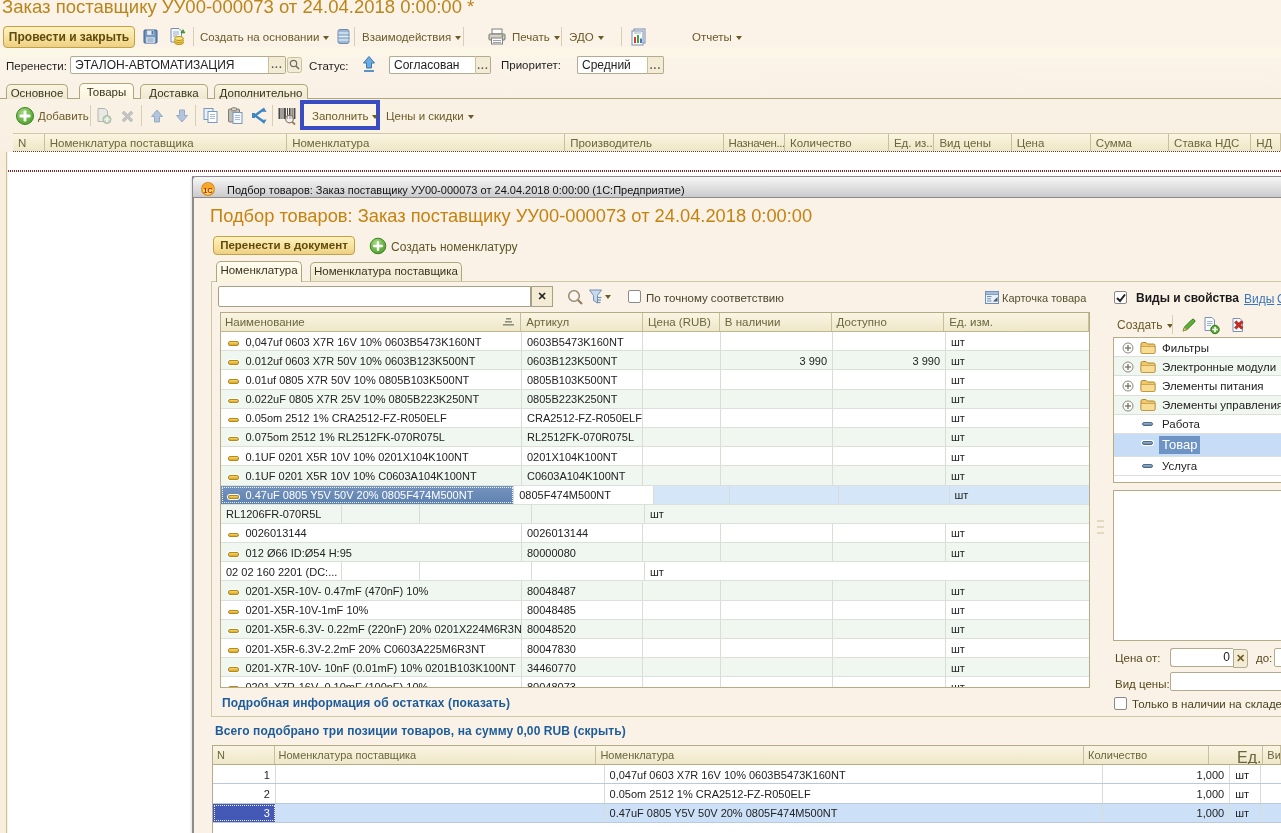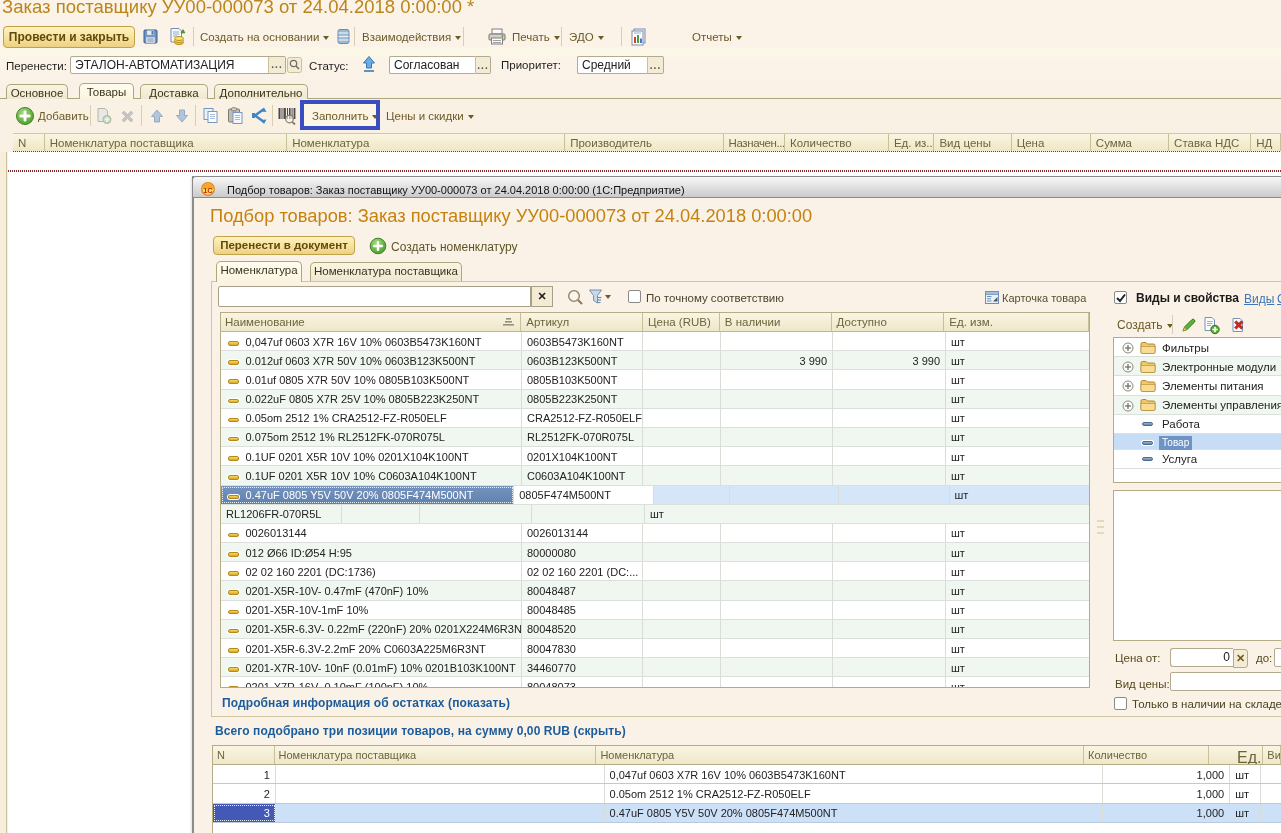--- a/index.html
+++ b/index.html
@@ -338,21 +338,20 @@
     </div>
     <div class="r" style="background:#F0F6F0">
       <div class="c" style="width:301px;padding-left:7px;padding-right:0;"><span class="dash ydash"></span>012 Ø66 ID:Ø54 H:95</div>
       <div class="c" style="width:121px;background:#F0F6F0">80000080</div>
       <div class="c" style="width:78px;background:#F0F6F0"></div>
       <div class="c num" style="width:112px;background:#F0F6F0"></div>
       <div class="c num" style="width:113px;background:#F0F6F0"></div>
       <div class="c" style="width:143px;border-right:none;background:#F0F6F0">шт</div>
     </div>
     <div class="r" style="background:#FFFFFF">
-      <div class="c" style="width:301px;padding-left:7px;padding-right:0;"><span class="dash ydash"></span>02 02 160 2201 (DC:1736)</div>
       <div class="c" style="width:121px;background:#FFFFFF">02 02 160 2201 (DC:...</div>
       <div class="c" style="width:78px;background:#FFFFFF"></div>
       <div class="c num" style="width:112px;background:#FFFFFF"></div>
       <div class="c num" style="width:113px;background:#FFFFFF"></div>
       <div class="c" style="width:143px;border-right:none;background:#FFFFFF">шт</div>
     </div>
     <div class="r" style="background:#F0F6F0">
       <div class="c" style="width:301px;padding-left:7px;padding-right:0;"><span class="dash ydash"></span>0201-X5R-10V- 0.47mF (470nF) 10%</div>
       <div class="c" style="width:121px;background:#F0F6F0">80048487</div>
       <div class="c" style="width:78px;background:#F0F6F0"></div>
@@ -509,21 +508,21 @@
       <svg style="position:absolute;left:26px;top:2.5px" width="16" height="14">
         <path d="M1 3 Q1 1.5 2.5 1.5 L6 1.5 L7.5 3 L13.5 3 Q15 3 15 4.5 L15 11 Q15 12.5 13.5 12.5 L2.5 12.5 Q1 12.5 1 11 Z" fill="#F0C868" stroke="#B08830"></path>
         <path d="M1 5.5 L15 5.5 L15 11 Q15 12.5 13.5 12.5 L2.5 12.5 Q1 12.5 1 11 Z" fill="#F8DC94" stroke="#B08830" stroke-width="0.6"></path>
       </svg>
       <span style="position:absolute;left:48px;top:3.5px;white-space:nowrap;">Элементы управления и</span>
     </div>
     <div style="position:relative;height:19.2px;background:#FFFFFF;border-bottom:1px solid #DCE0DA;font-size:11.5px;">
       <span class="dash bdash" style="position:absolute;left:28px;top:7px;"></span>
       <span style="position:absolute;left:48px;top:3.5px;white-space:nowrap;">Работа</span>
     </div>
-    <div style="position:relative;height:16px;background:#C7DDF6;border-bottom:1px solid #DCE0DA;font-size:10px;">
+    <div style="position:relative;height:23px;background:#C7DDF6;border-bottom:1px solid #DCE0DA;font-size:13px;">
       <span class="dash bdash" style="position:absolute;left:28px;top:7px;"></span>
       <span style="position:absolute;left:45px;top:2px;background:#6E94C6;color:#fff;padding:1.5px 3px 2px 3px;">Товар</span>
     </div>
     <div style="position:relative;height:19.2px;background:#FFFFFF;border-bottom:1px solid #DCE0DA;font-size:11.5px;">
       <span class="dash bdash" style="position:absolute;left:28px;top:7px;"></span>
       <span style="position:absolute;left:48px;top:3.5px;white-space:nowrap;">Услуга</span>
     </div>
   </div>
 <div class="a" style="left:1113px;top:490px;width:168px;height:151px;border:1px solid #B5AC86;border-right:none;background:#fff;"></div>
 <div class="a" style="left:1115px;top:652px;font-size:11.5px;color:#56491E;">Цена от:</div>

